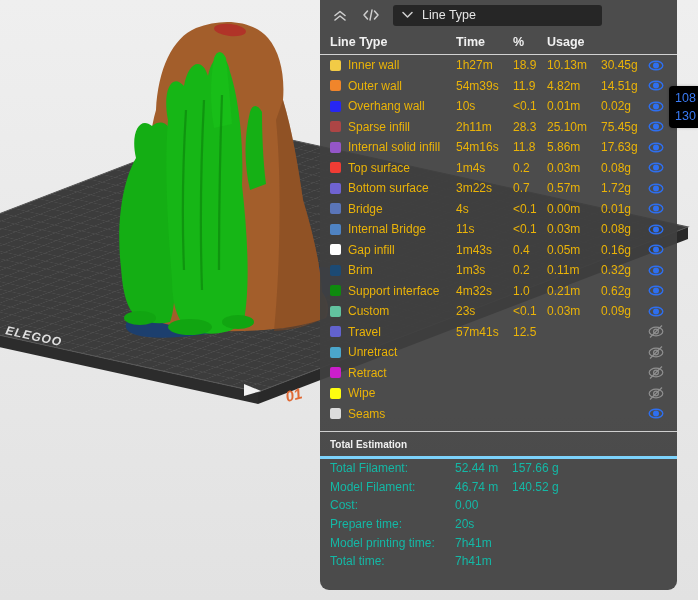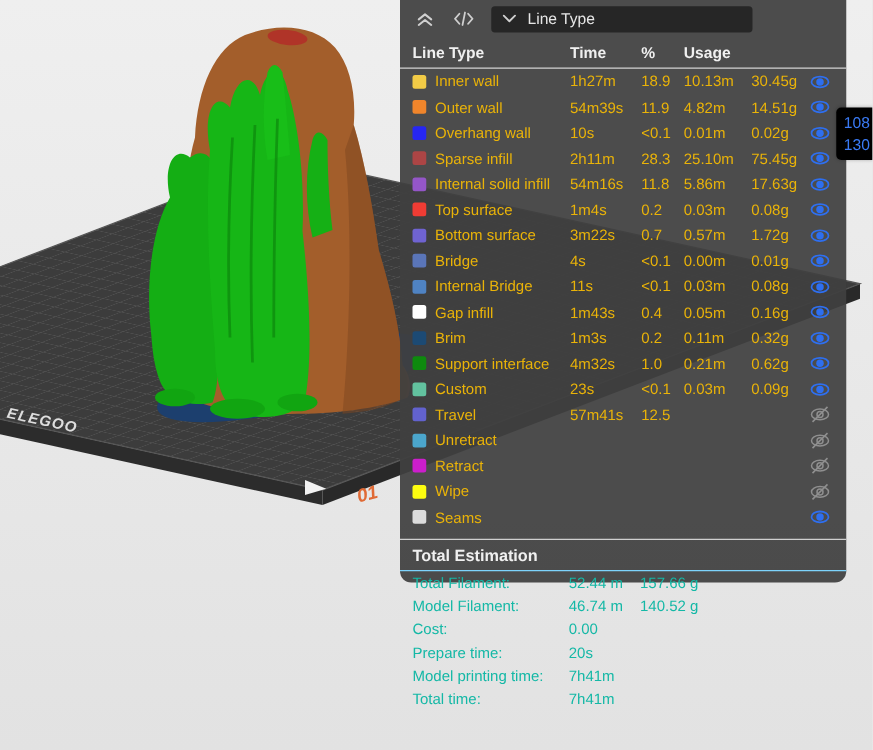--- a/index.html
+++ b/index.html
@@ -6,21 +6,21 @@
   body{
     position:relative;width:698px;height:600px;overflow:hidden;
     font-family:"Liberation Sans", sans-serif;
     background:#e8e8e8;
   }
   
   .viewport{position:absolute;inset:0;}
   .viewport svg{display:block;}
   
   .panel{
-    position:absolute;left:320px;top:0;width:357px;height:466px;
+    position:absolute;left:320px;top:0;width:357px;height:590px;
     background:rgba(64,64,64,0.93);
     border-radius:0 0 9px 9px;
     color:#e4e4e4;box-sizing:border-box;
   }
   .topbar{display:flex;align-items:center;height:30px;padding:0 11px;gap:13px;}
   .iconbtn{display:flex;align-items:center;justify-content:center;width:18px;height:18px;cursor:pointer;}
   .dropdown{
     display:flex;align-items:center;gap:9px;width:191px;height:21px;
     background:#262626;border-radius:3px;padding:0 9px;cursor:pointer;
   }
@@ -38,21 +38,21 @@
   }
   .trow .label{white-space:nowrap;overflow:hidden;}
   .swatch{width:11px;height:11px;border-radius:2px;display:inline-block;}
   .eye{justify-self:end;margin-right:3px;width:16px;height:15px;cursor:pointer;line-height:0;}
   .eye svg{display:none;}
   .eye.vis-on svg.on{display:inline;}
   .eye.vis-off svg.off{display:inline;}
   .sep{border-top:1px solid #cfcfcf;margin-top:7px;}
   .totals-title{
     display:flex;align-items:center;height:24px;padding:0 10px;
-    font-size:13px;font-weight:bold;color:#f0f0f0;border-bottom:1px solid #7dd3fc;
+    font-size:10px;font-weight:bold;color:#f0f0f0;border-bottom:3px solid #7dd3fc;
   }
   .totrow{
     display:grid;grid-template-columns:125px 57px 1fr;
     align-items:center;height:18.6px;padding:0 10px;font-size:12px;color:#14b8a6;white-space:nowrap;
   }
   
   .layer-badge{
     position:absolute;right:0;top:86px;z-index:5;
     background:#000000;border-radius:4px 0 0 4px;
     padding:3px 0 3px 6px;width:23px;overflow:hidden;

